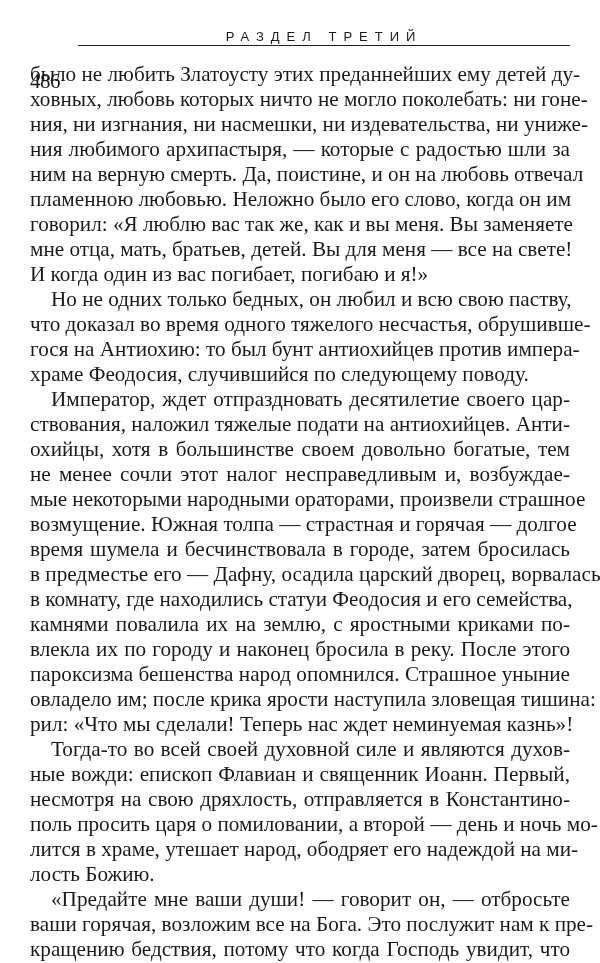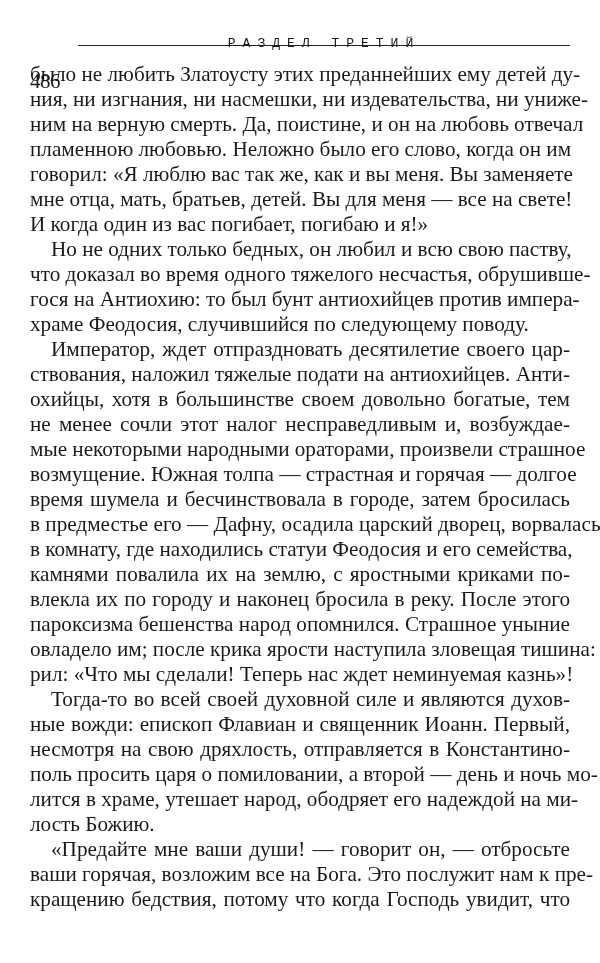--- a/index.html
+++ b/index.html
@@ -1,38 +1,40 @@
 <!DOCTYPE html>
 <html><head>
 <meta charset="utf-8">
 <style>
   html,body{margin:0;padding:0;background:#fff;}
   body{width:600px;height:963px;overflow:hidden;position:relative;font-family:"Liberation Serif","DejaVu Serif",serif;color:#1a1a1a;}
   .header{position:absolute;left:30px;top:18px;width:540px;height:30px;}
   .page-num{position:absolute;left:0;top:4px;font-size:21px;letter-spacing:-0.5px;margin-top:47px;}
   .rule{position:absolute;left:48px;right:0;top:27px;border-top:1.5px solid #222;}
-  .running-title{position:absolute;left:48px;right:0;top:18px;text-align:center;font-family:Liberation Mono, monospace;font-size:13px;letter-spacing:7px;}
+  .running-title{position:absolute;left:48px;right:0;top:11px;text-align:center;font-family:Liberation Sans, sans-serif;font-size:13px;letter-spacing:7px;}
   .body{position:absolute;left:30px;top:62px;width:540px;}
   .line{font-size:21.2px;line-height:25px;height:25px;white-space:nowrap;text-align:justify;text-align-last:justify;}
   .line.last{text-align-last:left;}
   .line.indent{padding-left:21px;}
 </style>
 </head>
 <body>
 
 <div class="header">
   <span class="page-num">486</span>
   <span class="running-title">РАЗДЕЛ ТРЕТИЙ</span>
   <div class="rule"></div>
 </div>
 
 <div class="body" id="body">
     <div>
       <div class="line">было не любить Златоусту этих преданнейших ему детей ду-</div>
+      <div class="line">ховных, любовь которых ничто не могло поколебать: ни гоне-</div>
       <div class="line">ния, ни изгнания, ни насмешки, ни издевательства, ни униже-</div>
+      <div class="line">ния любимого архипастыря, — которые с радостью шли за</div>
       <div class="line">ним на верную смерть. Да, поистине, и он на любовь отвечал</div>
       <div class="line">пламенною любовью. Неложно было его слово, когда он им</div>
       <div class="line">говорил: «Я люблю вас так же, как и вы меня. Вы заменяете</div>
       <div class="line">мне отца, мать, братьев, детей. Вы для меня — все на свете!</div>
       <div class="line last">И когда один из вас погибает, погибаю и я!»</div>
     </div>
     <div>
       <div class="line indent">Но не одних только бедных, он любил и всю свою паству,</div>
       <div class="line">что доказал во время одного тяжелого несчастья, обрушивше-</div>
       <div class="line">гося на Антиохию: то был бунт антиохийцев против импера-</div>

